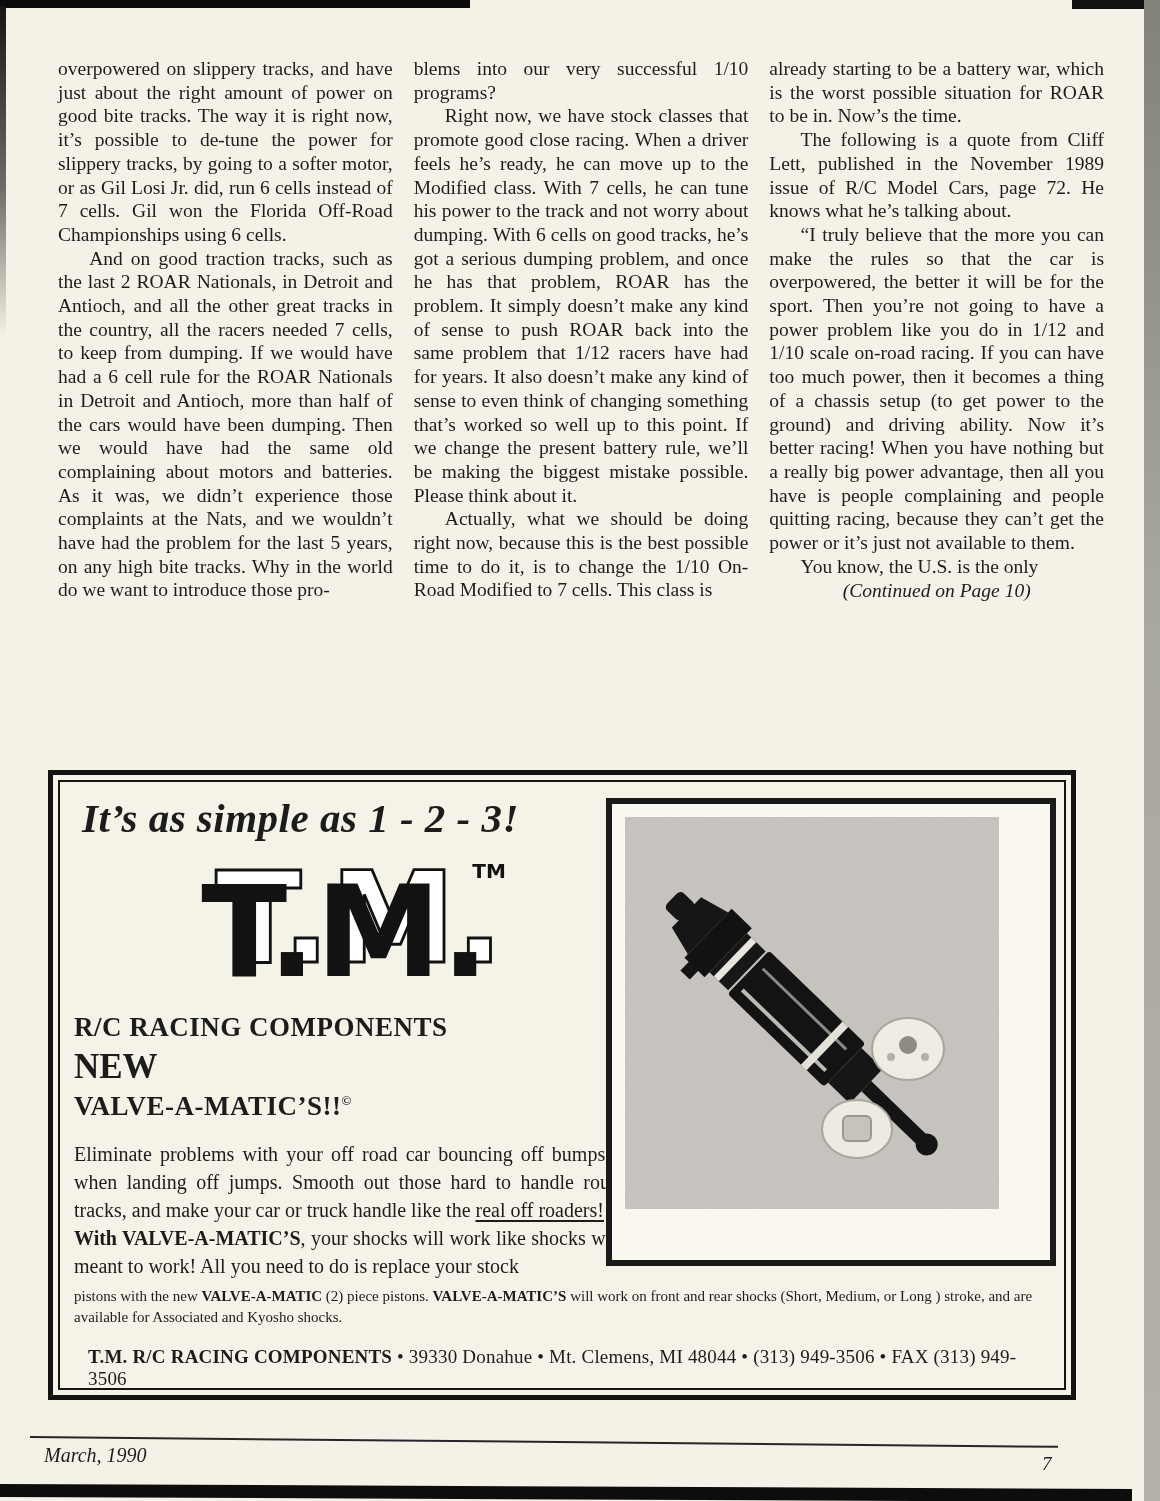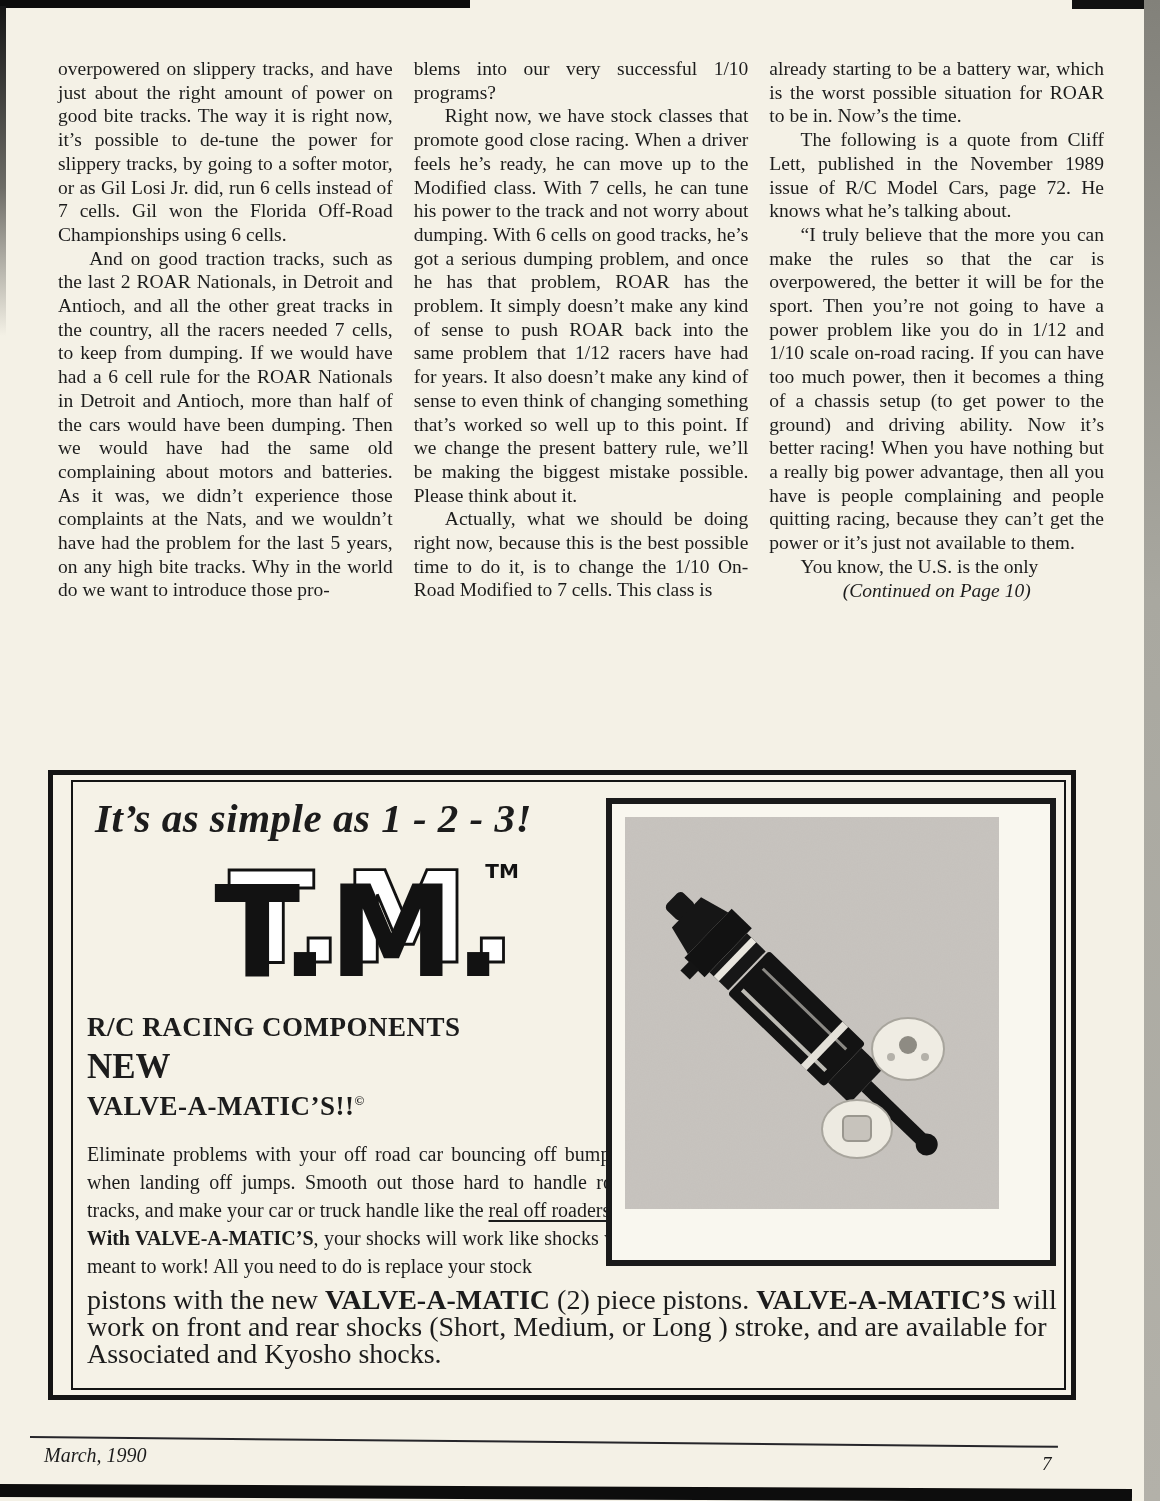--- a/index.html
+++ b/index.html
@@ -21,32 +21,32 @@
   
   .article{position:absolute;top:57px;left:58px;width:1046px;display:flex;gap:21px;}
   .article .col{flex:1;font-size:19.5px;line-height:23.7px;text-align:justify;}
   .article p{margin:0;}
   .article p.indent{text-indent:1.6em;}
   .article p.center-note{text-align:center;font-style:italic;text-indent:0;margin-top:1px;}
   
   .ad{position:absolute;top:770px;left:48px;width:1028px;height:630px;
     border:5px solid #141414;background:#f5f2e7;box-sizing:border-box;}
   .ad-inner{position:absolute;top:5px;left:5px;right:5px;bottom:5px;
-    border:2px solid #141414;padding:8px 14px 6px 14px;box-sizing:border-box;overflow:hidden;margin-left:13px;}
+    border:2px solid #141414;padding:8px 14px 6px 14px;box-sizing:border-box;overflow:hidden;}
   .ad-left{width:556px;}
   .ad-headline{font-size:41px;font-weight:bold;font-style:italic;letter-spacing:.5px;
     margin:4px 0 2px 8px;white-space:nowrap;}
   .ad-logo{display:block;margin:2px auto 0 auto;}
   .ad-sub{ font-weight:bold;margin:0;}
   .ad-sub.s1{font-size:27px;letter-spacing:.5px;margin-top:0px;}
   .ad-sub.s2{font-size:35px;margin-top:4px;}
   .ad-sub.s3{font-size:27px;letter-spacing:.5px;margin-top:4px;}
   .ad-sub sup{font-size:13px;}
   .ad-body{font-size:20px;line-height:28px;text-align:justify;margin:18px 0 0 0;}
-  .ad-body-full{width:990px;font-size:28px;line-height:27px;margin:6px 0 0 0;text-align:left;}
+  .ad-body-full{width:990px;font-size:15px;line-height:21px;margin:6px 0 0 0;text-align:left;}
   .ad .b{font-weight:bold;}
   .ad .u{text-decoration:underline;text-underline-offset:3px;}
   .ad-address{font-size:19px;margin:18px 0 0 14px;letter-spacing:.2px;}
   
   .photo-frame{position:absolute;top:16px;right:8px;width:412px;height:430px;
     border:6px solid #1a1a1a;background:#f9f7ef;padding:13px;}
   .photo-frame svg{display:block;}
   
   .footer-rule{position:absolute;top:1436px;left:30px;width:1028px;height:2px;background:#26262a;
     transform:rotate(0.55deg);transform-origin:left center;}

